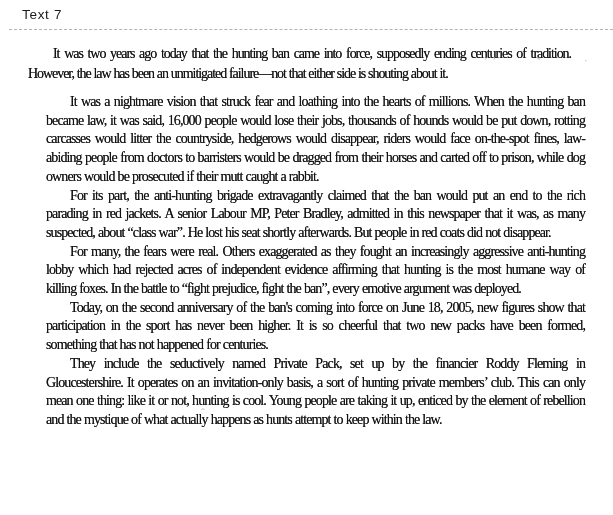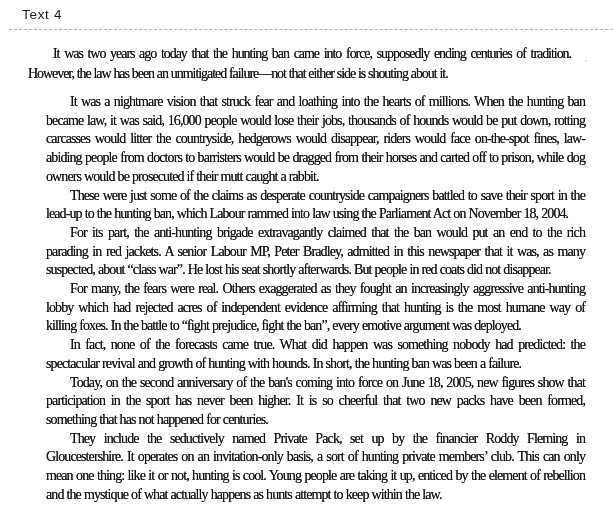--- a/index.html
+++ b/index.html
@@ -67,31 +67,29 @@
     letter-spacing: 1px;
     text-shadow: none;
     pointer-events: none;
   }
 </style>
 </head>
 <body>
 
 <div class="page">
 
-  <div class="header-label">Text 4</div>
+  <div class="header-label">Text 7</div>
 
   <div class="divider"></div>
 
   <div class="content">
     <p class="para first">It was two years ago today that the hunting ban came into force, supposedly ending centuries of tradition. However, the law has been an unmitigated failure—not that either side is shouting about it.</p>
     <p class="para">It was a nightmare vision that struck fear and loathing into the hearts of millions. When the hunting ban became law, it was said, 16,000 people would lose their jobs, thousands of hounds would be put down, rotting carcasses would litter the countryside, hedgerows would disappear, riders would face on-the-spot fines, law-abiding people from doctors to barristers would be dragged from their horses and carted off to prison, while dog owners would be prosecuted if their mutt caught a rabbit.</p>
-    <p class="para">These were just some of the claims as desperate countryside campaigners battled to save their sport in the lead-up to the hunting ban, which Labour rammed into law using the Parliament Act on November 18, 2004.</p>
     <p class="para">For its part, the anti-hunting brigade extravagantly claimed that the ban would put an end to the rich parading in red jackets. A senior Labour MP, Peter Bradley, admitted in this newspaper that it was, as many suspected, about “class war”. He lost his seat shortly afterwards. But people in red coats did not disappear.</p>
     <p class="para">For many, the fears were real. Others exaggerated as they fought an increasingly aggressive anti-hunting lobby which had rejected acres of independent evidence affirming that hunting is the most humane way of killing foxes. In the battle to “fight prejudice, fight the ban”, every emotive argument was deployed.</p>
-    <p class="para">In fact, none of the forecasts came true. What did happen was something nobody had predicted: the spectacular revival and growth of hunting with hounds. In short, the hunting ban was been a failure.</p>
     <p class="para">Today, on the second anniversary of the ban's coming into force on June 18, 2005, new figures show that participation in the sport has never been higher. It is so cheerful that two new packs have been formed, something that has not happened for centuries.</p>
     <p class="para">They include the seductively named Private Pack, set up by the financier Roddy Fleming in Gloucestershire. It operates on an invitation-only basis, a sort of hunting private members’ club. This can only mean one thing: like it or not, hunting is cool. Young people are taking it up, enticed by the element of rebellion and the mystique of what actually happens as hunts attempt to keep within the law.</p>
   </div>
 
   <span class="noise-mark" style="left:484px; top:54px;">ʼ ʼ</span>
   <span class="noise-mark" style="left:537px; top:53px;">⁼</span>
   <span class="noise-mark" style="left:584px; top:54px;">·</span>
   <span class="noise-mark" style="left:201px; top:406px;">ˆ</span>
 
 </div>

